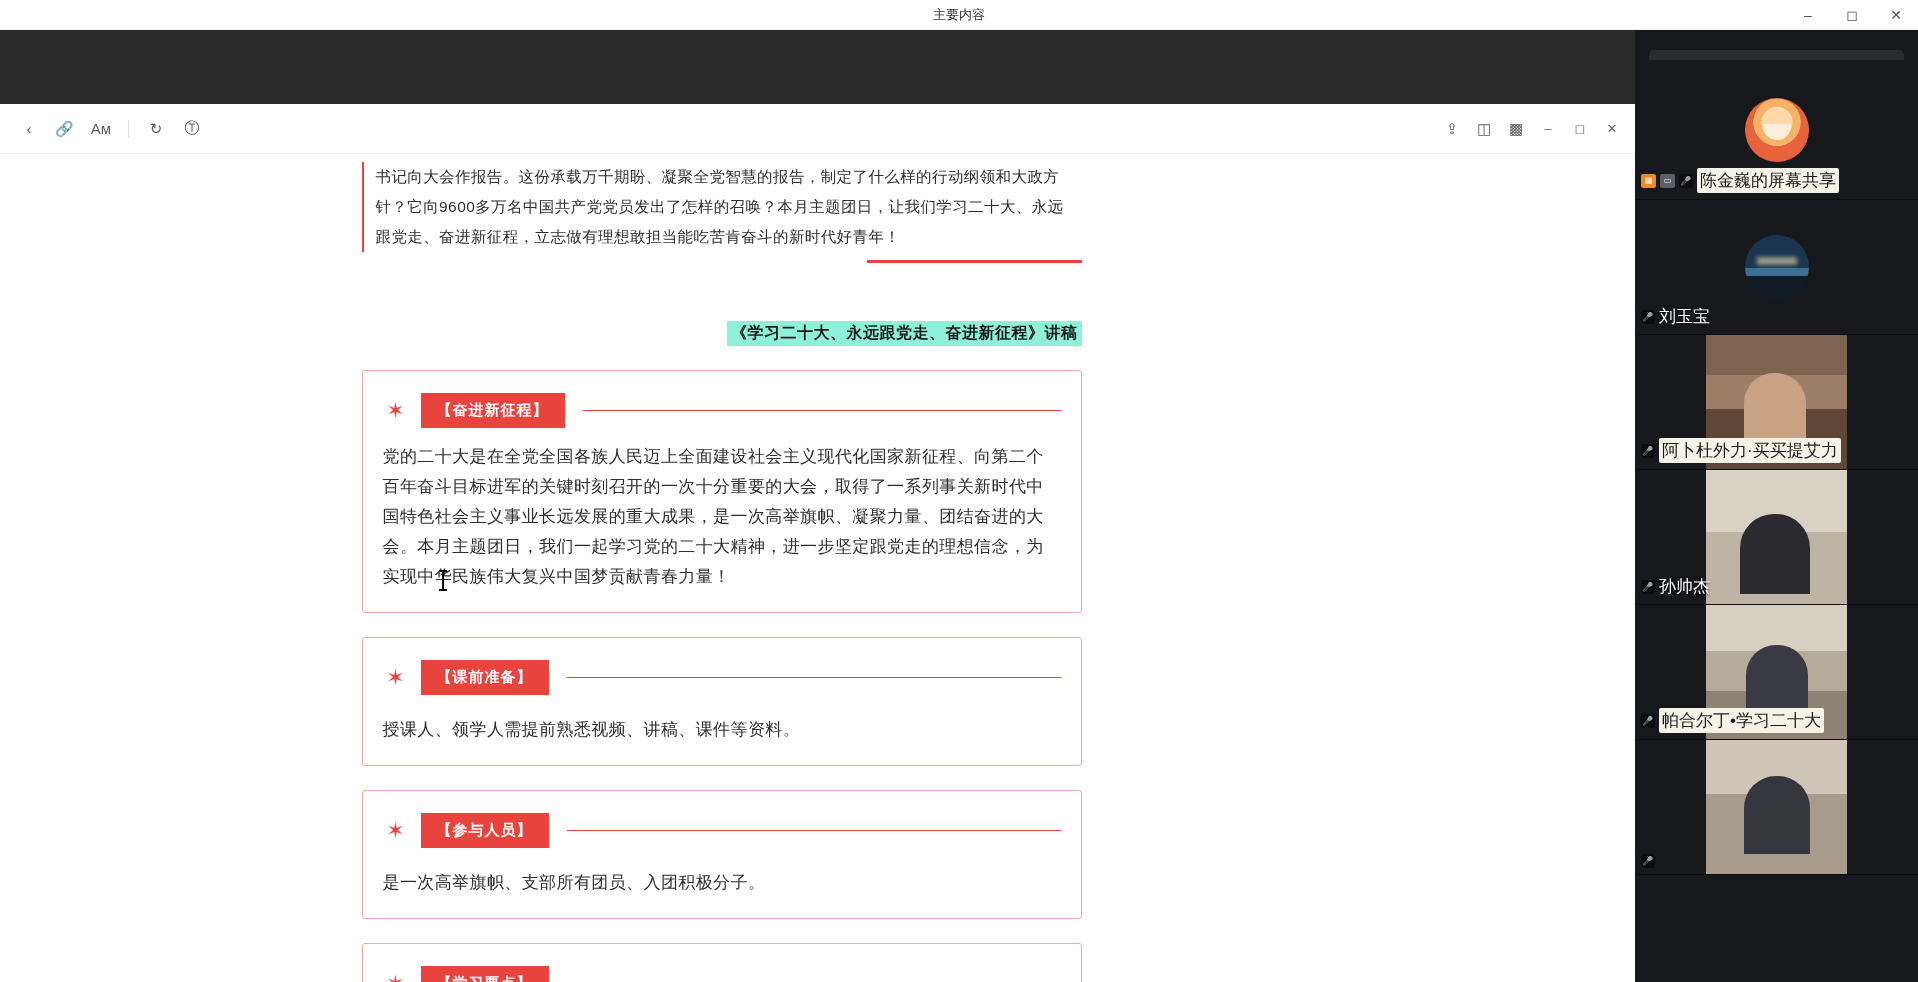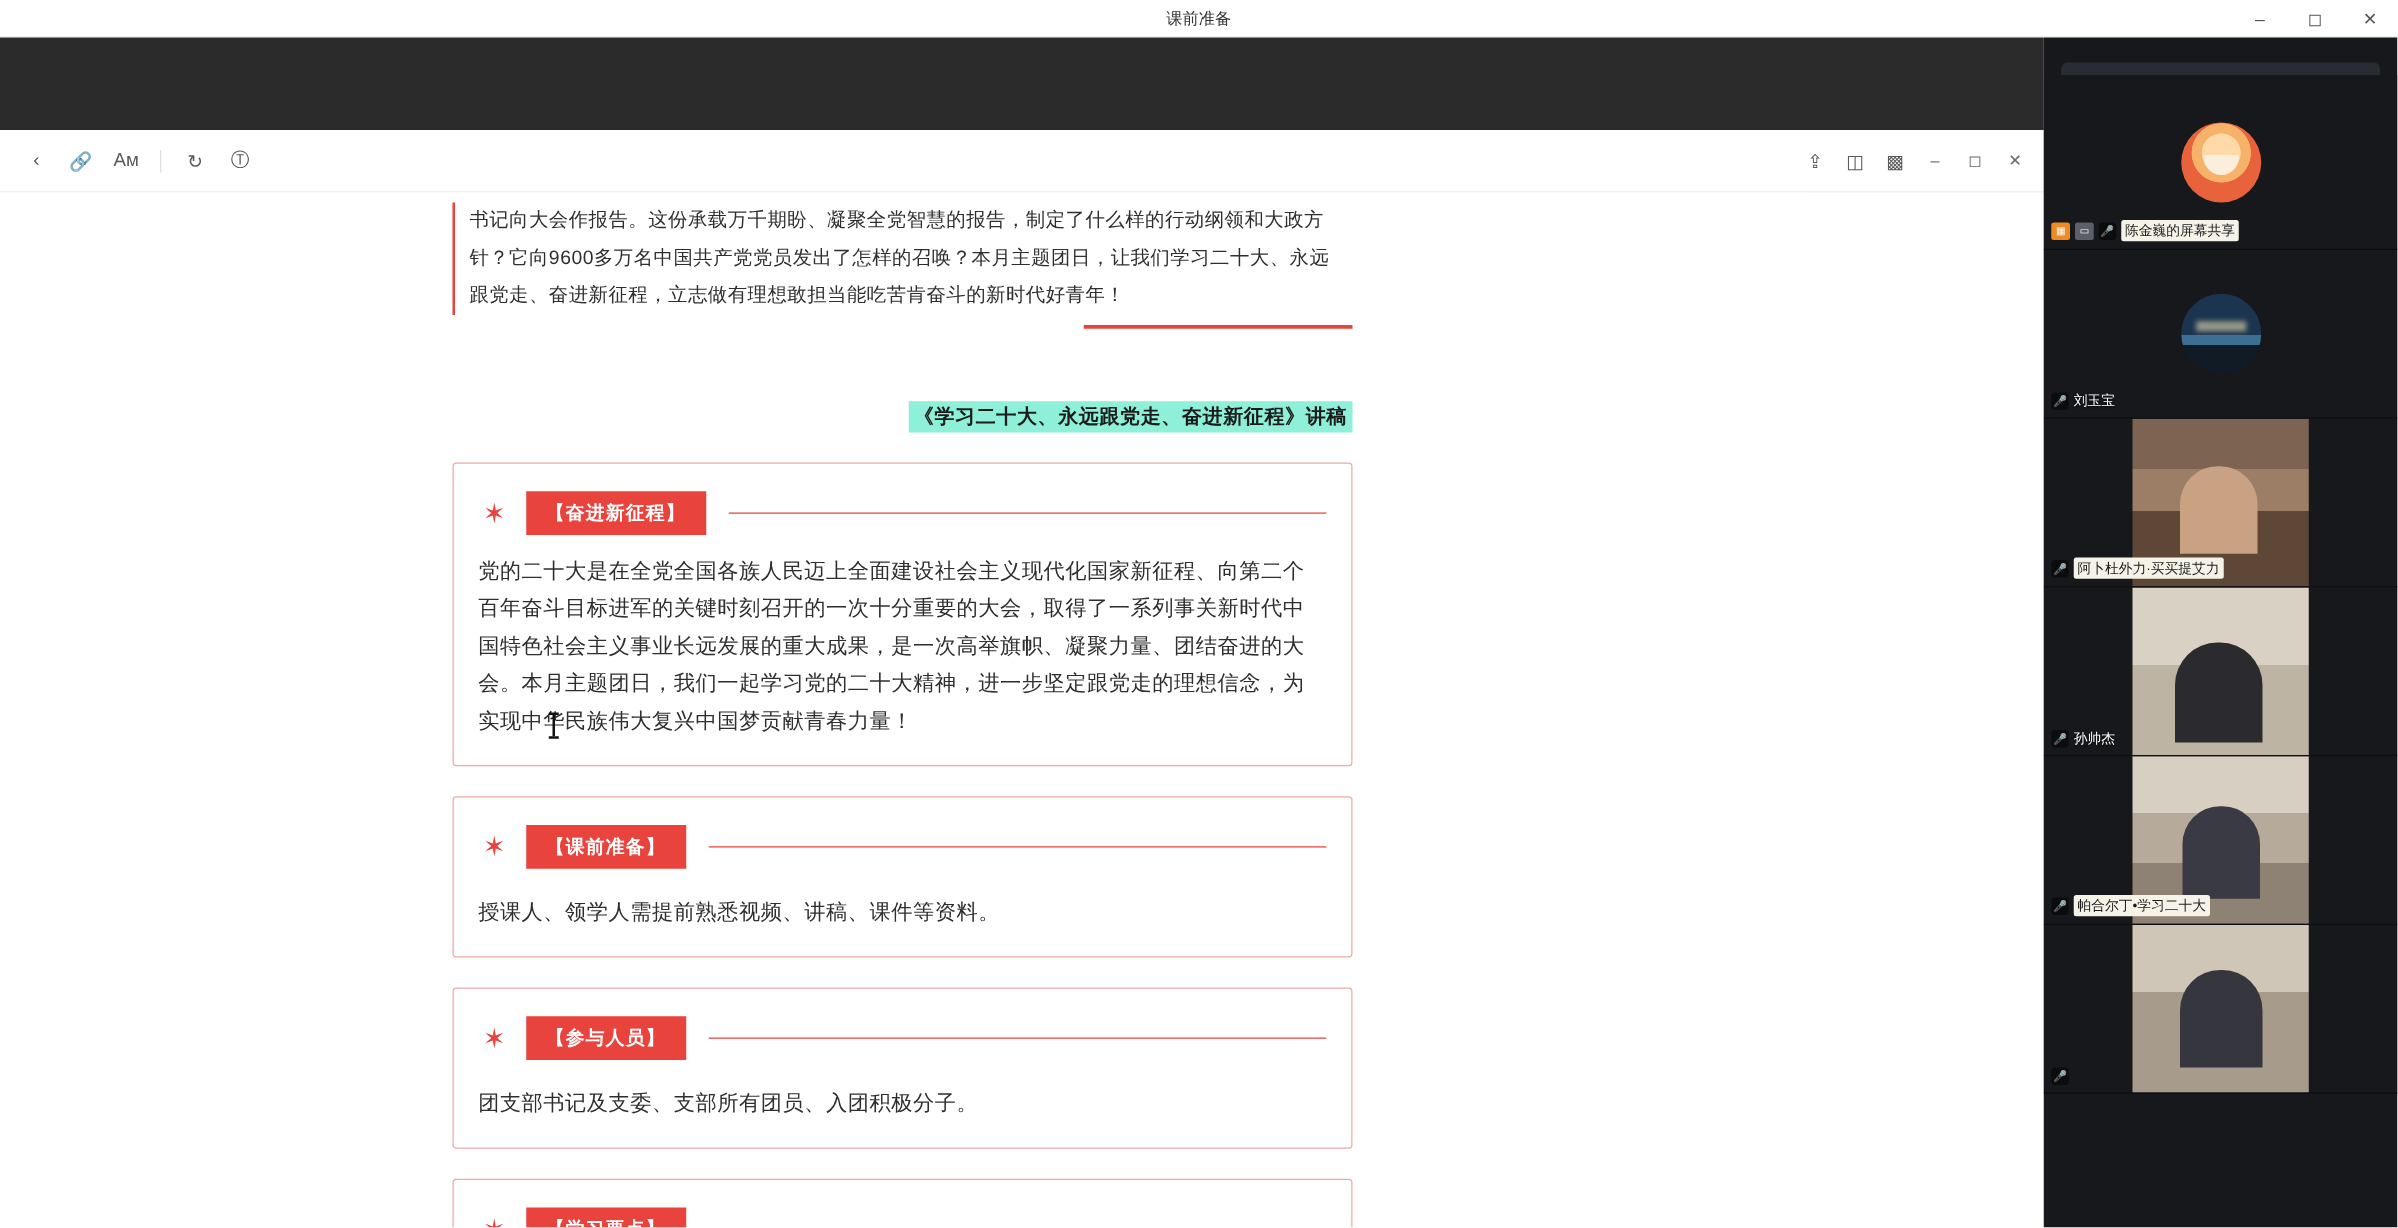--- a/index.html
+++ b/index.html
@@ -279,36 +279,36 @@
     color: #fff; font-size: 9px;
   }
   .np-chip {
     width: 15px; height: 14px; border-radius: 2px;
     display: flex; align-items: center; justify-content: center;
     font-size: 8px; color: #fff;
   }
   .np-chip.orange { background: #f08a24; }
   .np-chip.grey { background: #5c5f68; }
   .np-name {
-    color: #fff; font-size: 11px;
+    color: #fff; font-size: 17px;
     text-shadow: 0 1px 2px rgba(0,0,0,.8);
     white-space: nowrap; overflow: hidden; text-overflow: ellipsis;
   }
   .np-name.boxed {
     background: #f5f3e8; color: #1b1b1b;
     text-shadow: none; padding: 1px 3px; border-radius: 2px;
   }
 </style>
 </head>
 <body>
 
 <div class="app">
 
   <div class="titlebar">
-    <div class="title">课前准备</div>
+    <div class="title">主要内容</div>
     <div class="winbtns">
       <div class="winbtn">–</div>
       <div class="winbtn">◻</div>
       <div class="winbtn close">✕</div>
     </div>
   </div>
 
   <div class="share-area">
     <div class="share-black"></div>
 
@@ -358,21 +358,21 @@
           </div>
           <div class="card-body tight">授课人、领学人需提前熟悉视频、讲稿、课件等资料。</div>
         </div>
 
         <div class="card">
           <div class="card-head">
             <div class="star">✶</div>
             <div class="tag">【参与人员】</div>
             <div class="head-line"></div>
           </div>
-          <div class="card-body tight">团支部书记及支委、支部所有团员、入团积极分子。</div>
+          <div class="card-body tight">是一次高举旗帜、支部所有团员、入团积极分子。</div>
         </div>
 
         <div class="card">
           <div class="card-head">
             <div class="star">✶</div>
             <div class="tag">【学习要点】</div>
 
           </div>
 
         </div>

